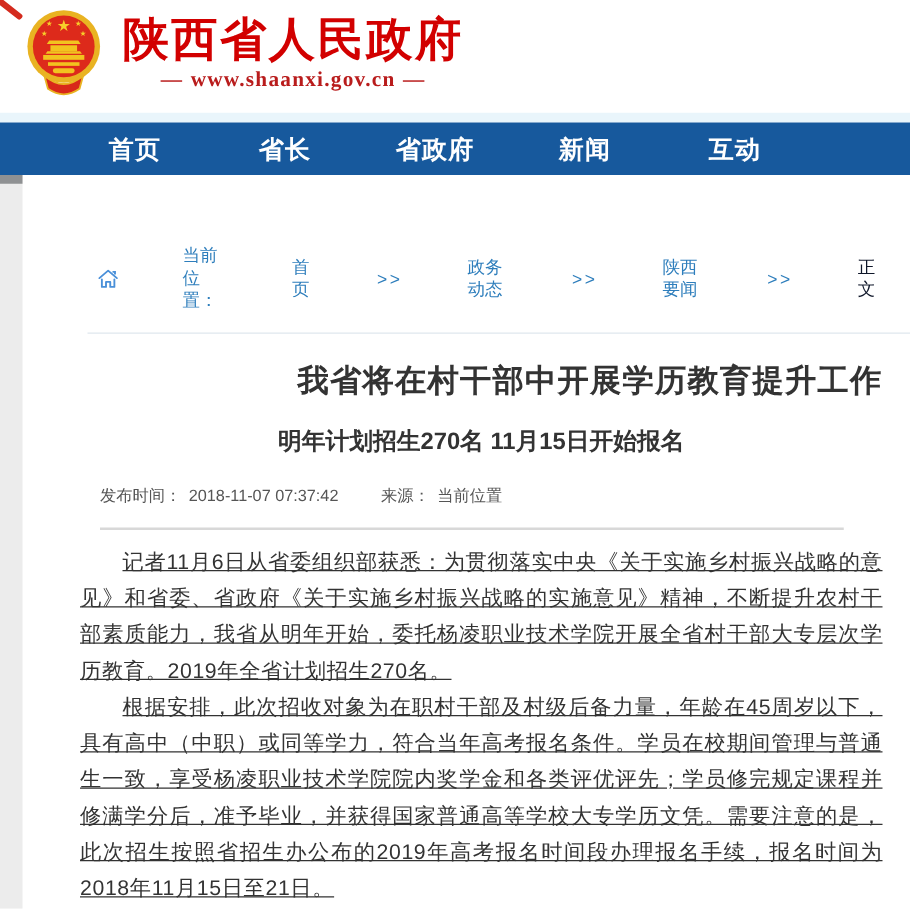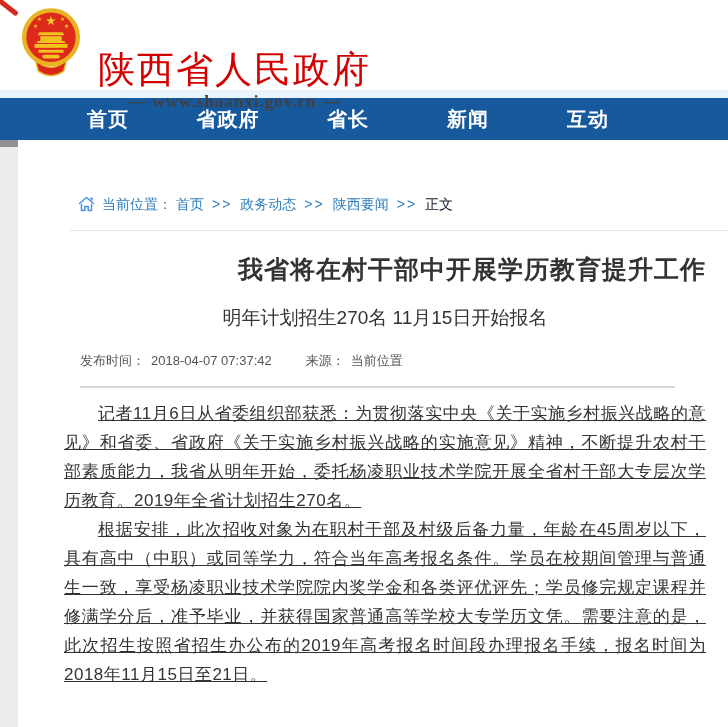--- a/index.html
+++ b/index.html
@@ -7,51 +7,51 @@
               font-family:"Liberation Sans","DejaVu Sans",sans-serif; }
   .page { position:relative; width:728px; height:727px; background:#ffffff; }
 
   
   .site-header { position:relative; height:90px; background:#ffffff; }
   .corner-mark { position:absolute; left:-6px; top:4px; width:26px; height:5px;
                  background:#d42b1e; transform:rotate(38deg); border-radius:2px; }
   .brand { position:absolute; left:20px; top:6px; display:flex; align-items:flex-start; cursor:pointer; }
   .emblem { width:62px; height:74px; flex:0 0 auto; }
   .brand-text { margin-left:16px; padding-top:6px; text-align:center; }
-  .site-title { font-size:37px; font-weight:normal; color:#d20000; letter-spacing:2px; line-height:40px;margin-top:38px; }
+  .site-title { font-size:37px; font-weight:bold; color:#d20000; letter-spacing:2px; line-height:40px; }
   .site-url { margin-top:2px; font-family:"Liberation Serif","DejaVu Serif",serif;
-              font-weight:bold; font-size:17px; color:#404040; letter-spacing:1px; }
+              font-weight:bold; font-size:17px; color:#b91c1c; letter-spacing:1px; }
   .site-url .dash { padding:0 6px; }
 
   
   .strip { height:8px; background:#e9f5fb; }
 
   
   .main-nav { height:42px; background:#17599d; display:flex; align-items:center; padding-left:48px; }
   .nav-item { width:120px; text-align:center; color:#ffffff; font-size:20px; font-weight:bold;
               letter-spacing:1px; cursor:pointer; white-space:nowrap; }
 
   
   .content-outer { position:relative; height:587px; background:#ffffff; }
   .left-gutter { position:absolute; left:0; top:0; width:18px; height:100%; background:#ececec; }
   .gutter-shadow { width:100%; height:7px; background:#8f9193; }
   .content { position:absolute; left:18px; top:0; right:0; height:100%; padding:0 22px 0 46px; }
 
-  .breadcrumb { margin:56px 0 0 14px; display:flex; 
-                font-size:14px; color:#2e7ebc; }
+  .breadcrumb { margin:56px 0 0 14px; display:flex; align-items:center;
+                font-size:14px; color:#2e7ebc;gap:44px; }
   .home-icon { margin-right:7px; display:inline-flex; }
   .bc-label { color:#2e7ebc; }
   .bc-link { color:#2e7ebc; text-decoration:none; cursor:pointer; margin:0 4px; }
   .bc-sep { color:#2e7ebc; margin:0 4px; letter-spacing:2px; }
   .bc-current { color:#0f172a; margin:0 4px; }
   .bc-divider { margin:16px -22px 0 6px; border:0; border-top:1px solid #dfe7ee; }
 
   .article-title { margin-top:21px; text-align:right; font-size:25px; font-weight:bold;
                    color:#333333; line-height:34px; letter-spacing:1px; }
-  .article-subtitle { margin-top:19px; text-align:center; font-size:19px; font-weight:normal;
+  .article-subtitle { margin-top:19px; text-align:center; font-size:19px; font-weight:bold;
                       color:#333333; line-height:26px; }
 
   .article-meta { margin:21px 0 0 16px; font-size:13px; color:#555555; }
   .meta-time { margin-left:6px; }
   .meta-source-label { margin-left:34px;text-align:right; }
   .meta-source { margin-left:6px; }
   .meta-divider { margin:16px 0 0 16px; width:595px; border:0; border-top:2px solid #d8d8d8; }
 
   .article-body { margin-top:11px; }
   .article-body p { font-size:17px; color:#333333; line-height:29px; text-indent:2em;
@@ -86,22 +86,22 @@
         <div class="site-title">陕西省人民政府</div>
         <div class="site-url"><span class="dash">—</span><span>www.shaanxi.gov.cn</span><span class="dash">—</span></div>
       </div>
     </div>
   </header>
 
   <div class="strip"></div>
 
   <nav class="main-nav">
     <div class="nav-item">首页</div>
+    <div class="nav-item">省长</div>
     <div class="nav-item">省政府</div>
-    <div class="nav-item">省长</div>
     <div class="nav-item">新闻</div>
     <div class="nav-item">互动</div>
   </nav>
 
   <div class="content-outer">
     <div class="left-gutter">
       <div class="gutter-shadow"></div>
     </div>
 
     <main class="content">
@@ -123,21 +123,21 @@
         <span class="bc-sep">&gt;&gt;</span>
         <span class="bc-current">正文</span>
       </div>
 
       <hr class="bc-divider">
 
       <h1 class="article-title">我省将在村干部中开展学历教育提升工作</h1>
       <h2 class="article-subtitle">明年计划招生270名 11月15日开始报名</h2>
 
       <div class="article-meta">
-        <span>发布时间：</span><span class="meta-time">2018-04-07 07:37:42</span><span class="meta-source-label">来源：</span><span class="meta-source">当前位置</span>
+        <span>发布时间：</span><span class="meta-time">2018-11-07 07:37:42</span><span class="meta-source-label">来源：</span><span class="meta-source">当前位置</span>
       </div>
 
       <hr class="meta-divider">
 
       <div class="article-body">
         <p>记者11月6日从省委组织部获悉：为贯彻落实中央《关于实施乡村振兴战略的意见》和省委、省政府《关于实施乡村振兴战略的实施意见》精神，不断提升农村干部素质能力，我省从明年开始，委托杨凌职业技术学院开展全省村干部大专层次学历教育。2019年全省计划招生270名。</p>
         <p>根据安排，此次招收对象为在职村干部及村级后备力量，年龄在45周岁以下，具有高中（中职）或同等学力，符合当年高考报名条件。学员在校期间管理与普通生一致，享受杨凌职业技术学院院内奖学金和各类评优评先；学员修完规定课程并修满学分后，准予毕业，并获得国家普通高等学校大专学历文凭。需要注意的是，此次招生按照省招生办公布的2019年高考报名时间段办理报名手续，报名时间为2018年11月15日至21日。</p>
       </div>
 
     </main>

